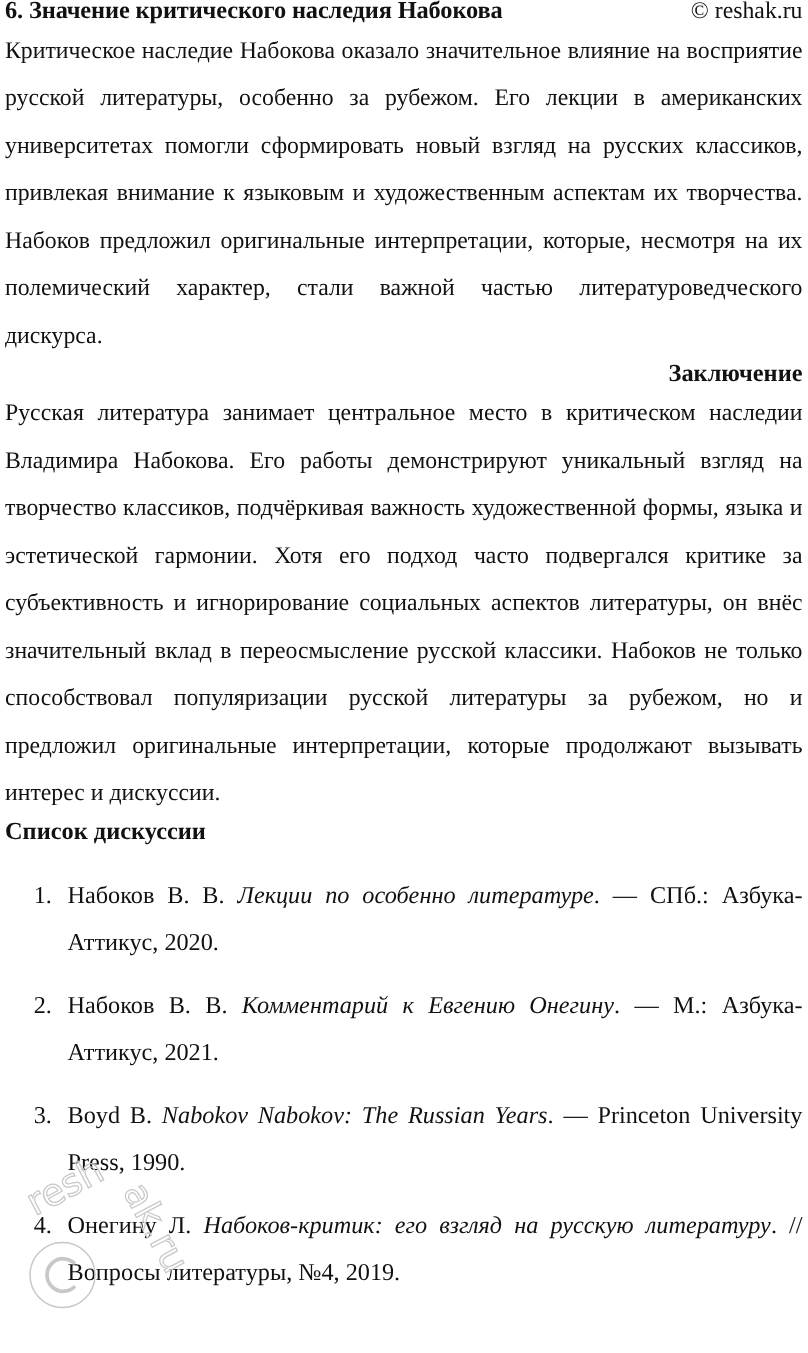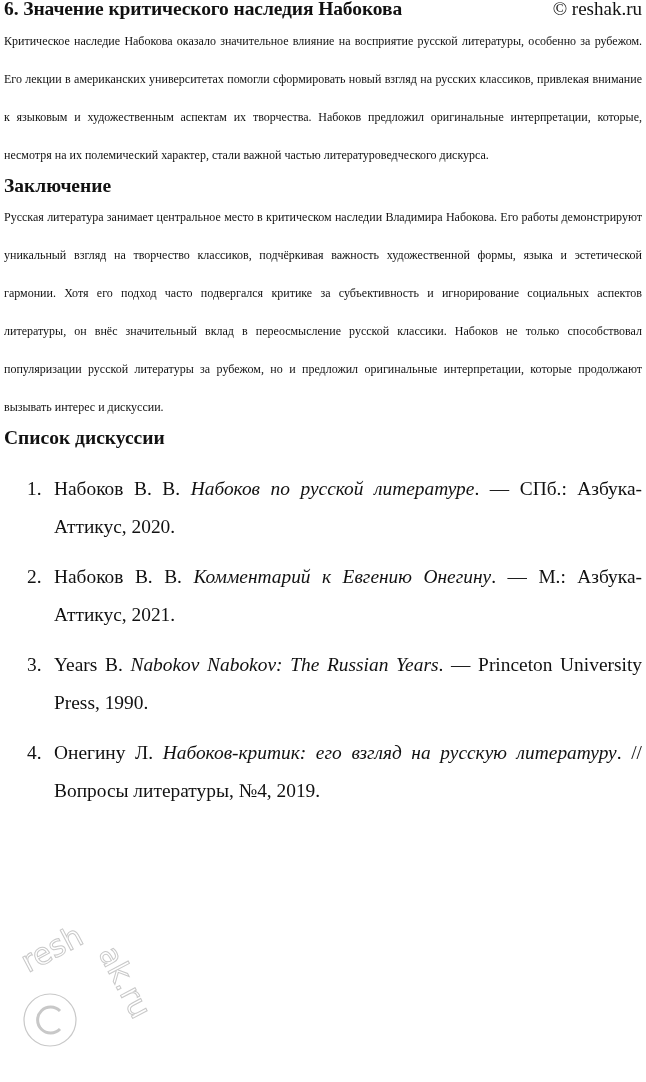--- a/index.html
+++ b/index.html
@@ -32,33 +32,33 @@
     font-weight: bold;
     font-size: 19.5px;
     letter-spacing: -0.1px;
   }
   .copyright {
     font-size: 19px;
     padding-right: 0px;
   }
   p.body {
     margin: 0;
-    font-size: 12px;
+    font-size: 19px;
     line-height: 38px;
     text-align: justify;
     text-align-last: left;
   }
   .p1 { margin-top: 8px; }
   h2.subheading {
     margin: 0;
     font-weight: bold;
     font-size: 19.5px;
     line-height: 24px;
   }
-  .h-concl { margin-top: 4px; margin-bottom: 5px; }
+  .h-concl { margin-top: 4px; margin-bottom: 5px; text-align: right; }
   .h-refs { margin-top: 12px; }
   ol.refs {
     list-style: none;
     margin: 20px 0 0 0;
     padding: 0;
   }
   ol.refs li {
     position: relative;
     padding-left: 50px;
     font-size: 19.4px;
@@ -96,29 +96,29 @@
 
   <h2 class="subheading h-concl">Заключение</h2>
 
   <p class="body">Русская литература занимает центральное место в критическом наследии Владимира Набокова. Его работы демонстрируют уникальный взгляд на творчество классиков, подчёркивая важность художественной формы, языка и эстетической гармонии. Хотя его подход часто подвергался критике за субъективность и игнорирование социальных аспектов литературы, он внёс значительный вклад в переосмысление русской классики. Набоков не только способствовал популяризации русской литературы за рубежом, но и предложил оригинальные интерпретации, которые продолжают вызывать интерес и дискуссии.</p>
 
   <h2 class="subheading h-refs">Список дискуссии</h2>
 
   <ol class="refs">
     <li>
       <span class="num">1.</span>
-      <span>Набоков В. В. </span><span class="ital">Набоков по русской литературе</span><span>. — СПб.: Азбука-Аттикус, 2020.</span>
+      <span>Набоков В. В. </span><span class="ital">Лекции по особенно литературе</span><span>. — СПб.: Азбука-Аттикус, 2020.</span>
     </li>
     <li>
       <span class="num">2.</span>
       <span>Набоков В. В. </span><span class="ital">Комментарий к Евгению Онегину</span><span>. — М.: Азбука-Аттикус, 2021.</span>
     </li>
     <li>
       <span class="num">3.</span>
-      <span>Years B. </span><span class="ital">Nabokov Nabokov: The Russian Years</span><span>. — Princeton University Press, 1990.</span>
+      <span>Boyd B. </span><span class="ital">Nabokov Nabokov: The Russian Years</span><span>. — Princeton University Press, 1990.</span>
     </li>
     <li>
       <span class="num">4.</span>
       <span>Онегину Л. </span><span class="ital">Набоков-критик: его взгляд на русскую литературу</span><span>. // Вопросы литературы, №4, 2019.</span>
     </li>
   </ol>
 </div>
 
 <svg class="watermark" viewBox="0 0 140 140" xmlns="http://www.w3.org/2000/svg">
   <g fill="none" stroke="#c8c8c8" stroke-width="1.2">

